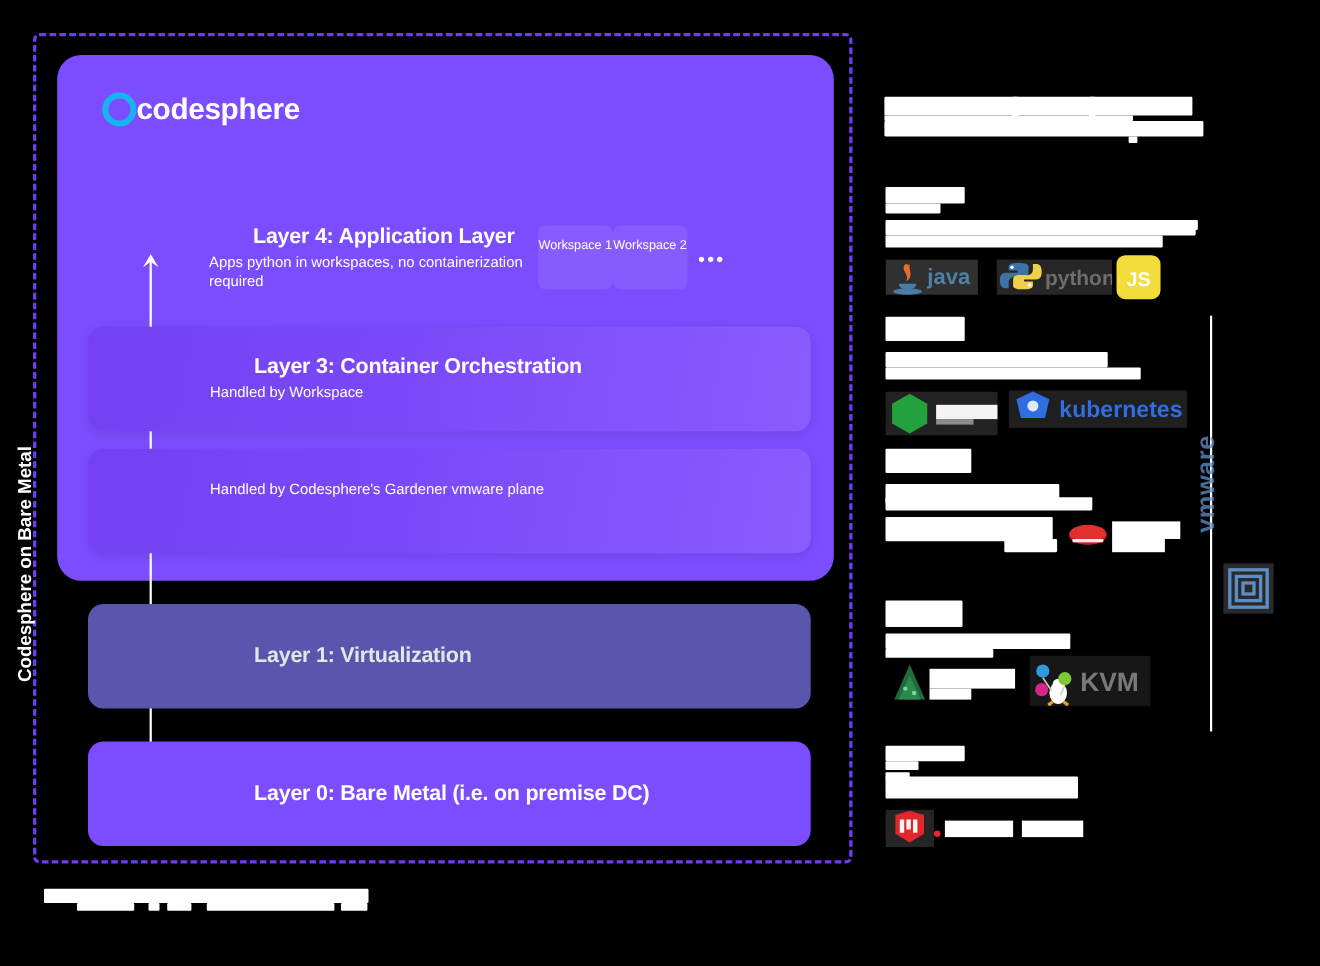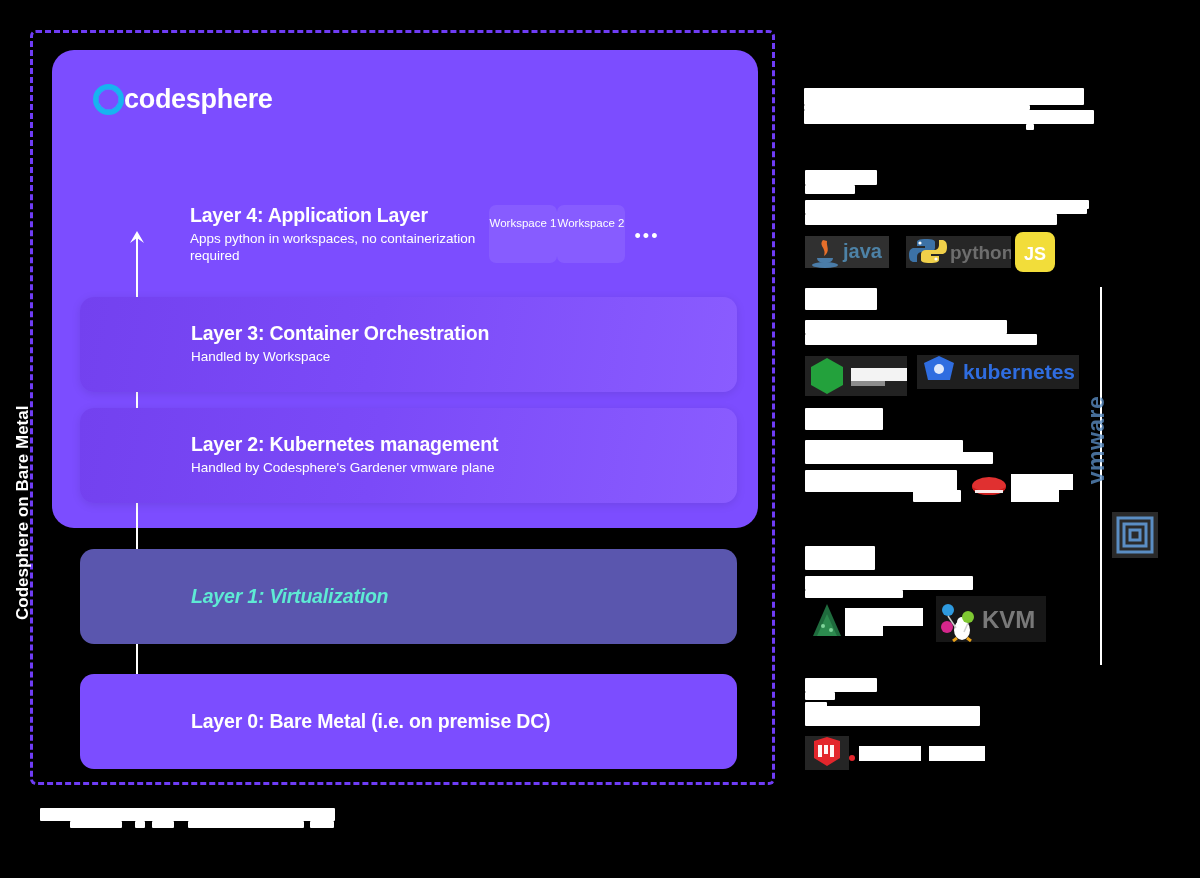--- a/index.html
+++ b/index.html
@@ -54,21 +54,21 @@
     width: 300px;
     transform: rotate(-90deg);
     transform-origin: 150px 15px;
     color: #ffffff; font-size: 17px; font-weight: 600;
     text-align: left;
     white-space: nowrap;
   }
 
   
   .layer { position: absolute; }
-  .layer-title { font-size: 19.5px; font-weight: 700; letter-spacing: -0.2px; }
+  .layer-title { font-size: 19.5px; font-weight: 700; letter-spacing: -0.2px; margin-left: 40px; }
   .layer-sub { font-size: 13.5px; font-weight: 400; margin-top: 3px; line-height: 1.28; }
 
   .layer4 { left: 190px; top: 204px; width: 300px; color: #ffffff; }
 
   .layer3 {
     left: 80px; top: 297px; width: 657px; height: 95px;
     background: linear-gradient(100deg, #7341ef 0%, #7b4af8 45%, #8a5cff 100%);
     border-radius: 14px;
     box-shadow: 0 2px 10px rgba(0,0,0,0.10);
   }
@@ -81,21 +81,21 @@
     box-shadow: 0 2px 10px rgba(0,0,0,0.10);
   }
   .layer2 .inner { position: absolute; left: 111px; top: 25px; color: #fff; }
 
   .layer1 {
     left: 80px; top: 549px; width: 657px; height: 95px;
     background: #5a56ae;
     border-radius: 14px;
   }
   .layer1 .inner { position: absolute; left: 111px; top: 36px; color: #101022; }
-  .layer1 .layer-title { color: #5eead4; font-style: italic; }
+  .layer1 .layer-title { color: #e5e5e5; }
 
   .layer0 {
     left: 80px; top: 674px; width: 657px; height: 95px;
     background: #7c4dff;
     border-radius: 14px;
   }
   .layer0 .inner { position: absolute; left: 111px; top: 36px; color: #ffffff; }
 
   
   .workspaces {
@@ -170,21 +170,20 @@
 
   <div class="layer layer3">
     <div class="inner">
       <div class="layer-title">Layer 3: Container Orchestration</div>
       <div class="layer-sub">Handled by Workspace</div>
     </div>
   </div>
 
   <div class="layer layer2">
     <div class="inner">
-      <div class="layer-title">Layer 2: Kubernetes management</div>
       <div class="layer-sub">Handled by Codesphere's Gardener vmware plane</div>
     </div>
   </div>
 
   <div class="layer layer1">
     <div class="inner">
       <div class="layer-title">Layer 1: Virtualization</div>
     </div>
   </div>
 

